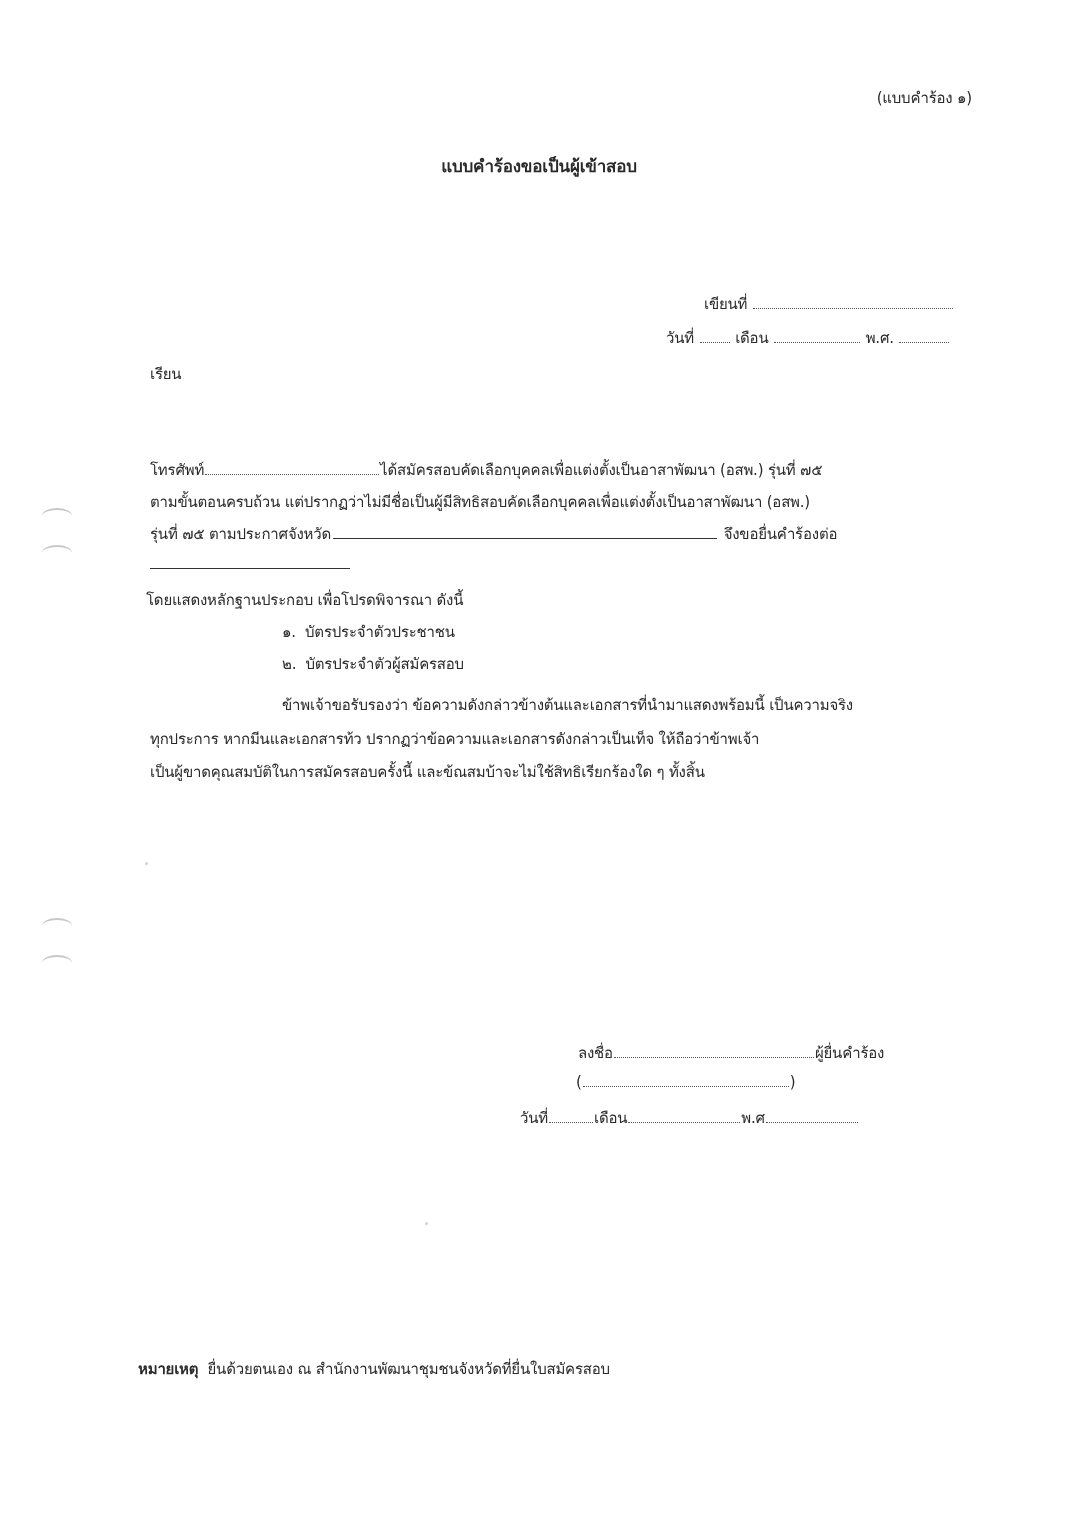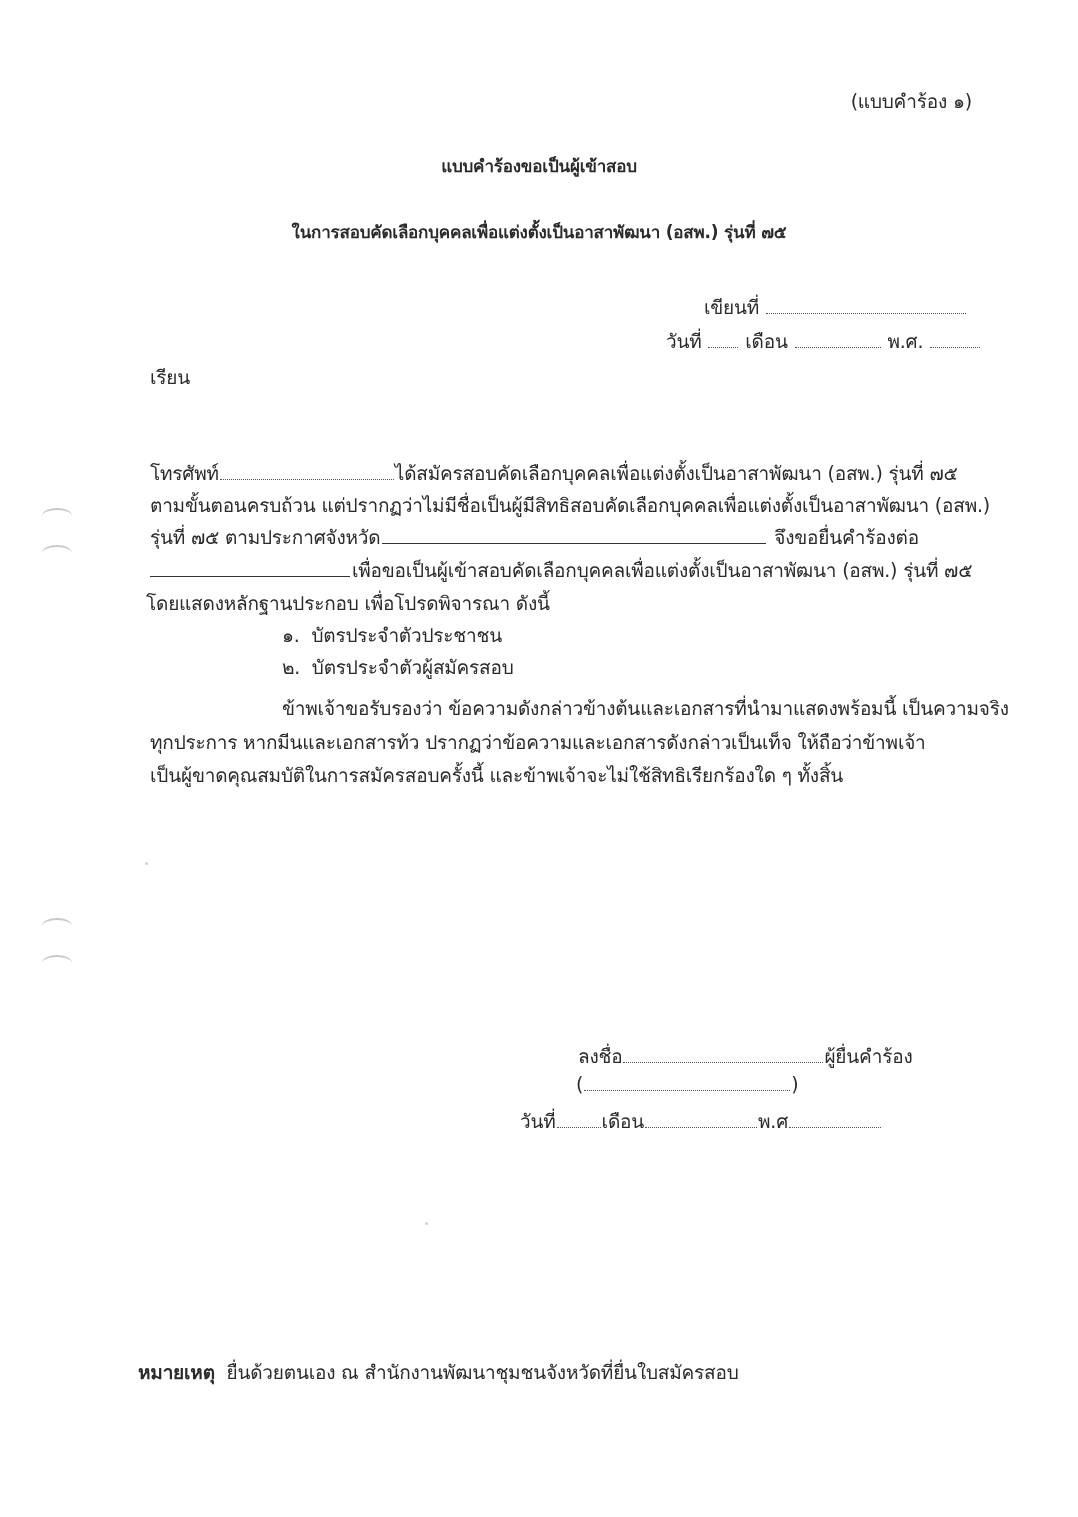--- a/index.html
+++ b/index.html
@@ -2,21 +2,21 @@
 <html><head>
 <meta charset="utf-8">
 <style>
   html, body { margin: 0; padding: 0; }
   body {
     width: 1078px; height: 1517px; background: #ffffff; position: relative; overflow: hidden;
     font-family: "DejaVu Sans", "Liberation Sans", sans-serif; color: #2a2a2a;
   }
   .page { position: absolute; inset: 0; }
   .abs { position: absolute; white-space: nowrap; }
-  .t { font-size: 19px; letter-spacing: -0.2px; }
+  .t { font-size: 15px; letter-spacing: -0.2px; }
   .bold { font-weight: bold; }
   .dots { display: inline-block; border-bottom: 1.5px dotted #555; height: 0; vertical-align: baseline; margin: 0 1px; }
   .line { display: inline-block; border-bottom: 1.5px solid #333; height: 0; vertical-align: baseline; margin: 0 2px; }
   .punch { position: absolute; width: 30px; height: 14px; border-top: 2px solid #c8c8c8; border-radius: 50% 50% 0 0; }
   .speck { position: absolute; width: 3px; height: 3px; background: #d0d0d0; border-radius: 50%; }
 </style>
 </head>
 <body>
 
 <div class="page">
@@ -24,21 +24,20 @@
   <div class="punch" style="left:42px;top:508px;"></div>
   <div class="punch" style="left:42px;top:545px;"></div>
   <div class="punch" style="left:42px;top:918px;"></div>
   <div class="punch" style="left:42px;top:955px;"></div>
   <div class="speck" style="left:145px;top:862px;"></div>
   <div class="speck" style="left:425px;top:1222px;"></div>
 
   <div class="abs t" style="right:106px;top:86px;">(แบบคำร้อง ๑)</div>
 
   <div class="abs t bold" style="left:0;right:0;top:152px;text-align:center;font-size:17px;">แบบคำร้องขอเป็นผู้เข้าสอบ</div>
-  <div class="abs t bold" style="left:0;right:0;top:218px;text-align:center;font-size:17px;">ในการสอบคัดเลือกบุคคลเพื่อแต่งตั้งเป็นอาสาพัฒนา (อสพ.) รุ่นที่ ๗๕</div>
 
   <div class="abs t" style="left:666px;top:326px;">
     <span>วันที่</span>
     <span class="dots" style="width:30px;"></span>
     <span>เดือน</span>
     <span class="dots" style="width:86px;"></span>
     <span>พ.ศ.</span>
     <span class="dots" style="width:50px;"></span>
   </div>
   <div class="abs t" style="left:704px;top:292px;">
@@ -49,34 +48,34 @@
   <div class="abs t" style="left:150px;top:362px;">เรียน</div>
 
   <div class="abs t" style="left:150px;top:458px;">
     <span>โทรศัพท์</span><span class="dots" style="width:174px;"></span><span>ได้สมัครสอบคัดเลือกบุคคลเพื่อแต่งตั้งเป็นอาสาพัฒนา (อสพ.) รุ่นที่ ๗๕</span>
   </div>
   <div class="abs t" style="left:150px;top:490px;">ตามขั้นตอนครบถ้วน แต่ปรากฏว่าไม่มีชื่อเป็นผู้มีสิทธิสอบคัดเลือกบุคคลเพื่อแต่งตั้งเป็นอาสาพัฒนา (อสพ.)</div>
   <div class="abs t" style="left:150px;top:522px;">
     <span>รุ่นที่ ๗๕ ตามประกาศจังหวัด</span><span class="line" style="width:384px;"></span> <span>จึงขอยื่นคำร้องต่อ</span>
   </div>
   <div class="abs t" style="left:150px;top:555px;">
-    <span class="line" style="width:200px;margin-left:0;"></span><span>เพื่อขอเป็นผู้เข้าสอบคัดเลือกบุคคลเพื่อแต่งตั้งเป็นอาสาพัฒนา (อสพ.) รุ่นที่ ๗๕</span>
+    <span class="line" style="width:200px;margin-left:0;"></span>
   </div>
   <div class="abs t" style="left:146px;top:588px;">โดยแสดงหลักฐานประกอบ เพื่อโปรดพิจารณา ดังนี้</div>
 
   <div class="abs t" style="left:282px;top:620px;">
     <span>๑.</span>&nbsp;&nbsp;<span>บัตรประจำตัวประชาชน</span>
   </div>
   <div class="abs t" style="left:282px;top:652px;">
     <span>๒.</span>&nbsp;&nbsp;<span>บัตรประจำตัวผู้สมัครสอบ</span>
   </div>
 
   <div class="abs t" style="left:282px;top:693px;">ข้าพเจ้าขอรับรองว่า ข้อความดังกล่าวข้างต้นและเอกสารที่นำมาแสดงพร้อมนี้ เป็นความจริง</div>
   <div class="abs t" style="left:150px;top:727px;">ทุกประการ หากมีนและเอกสารท้ว ปรากฏว่าข้อความและเอกสารดังกล่าวเป็นเท็จ ให้ถือว่าข้าพเจ้า</div>
-  <div class="abs t" style="left:150px;top:760px;">เป็นผู้ขาดคุณสมบัติในการสมัครสอบครั้งนี้ และข้าพเจ้าจะไม่ใช้สิทธิเรียกร้องใด ๆ ทั้งสิ้น</div>
+  <div class="abs t" style="left:150px;top:760px;">เป็นผู้ขาดคุณสมบัติในการสมัครสอบครั้งนี้ และข้ณสมบ้าจะไม่ใช้สิทธิเรียกร้องใด ๆ ทั้งสิ้น</div>
 
   <div class="abs t" style="left:542px;top:1041px;margin-left:36px;">
     <span>ลงชื่อ</span><span class="dots" style="width:200px;"></span><span>ผู้ยื่นคำร้อง</span>
   </div>
   <div class="abs t" style="left:576px;top:1073px;">
     <span>(</span><span class="dots" style="width:206px;"></span><span>)</span>
   </div>
   <div class="abs t" style="left:520px;top:1106px;">
     <span>วันที่</span><span class="dots" style="width:44px;"></span><span>เดือน</span><span class="dots" style="width:112px;"></span><span>พ.ศ</span><span class="dots" style="width:92px;"></span>
   </div>

